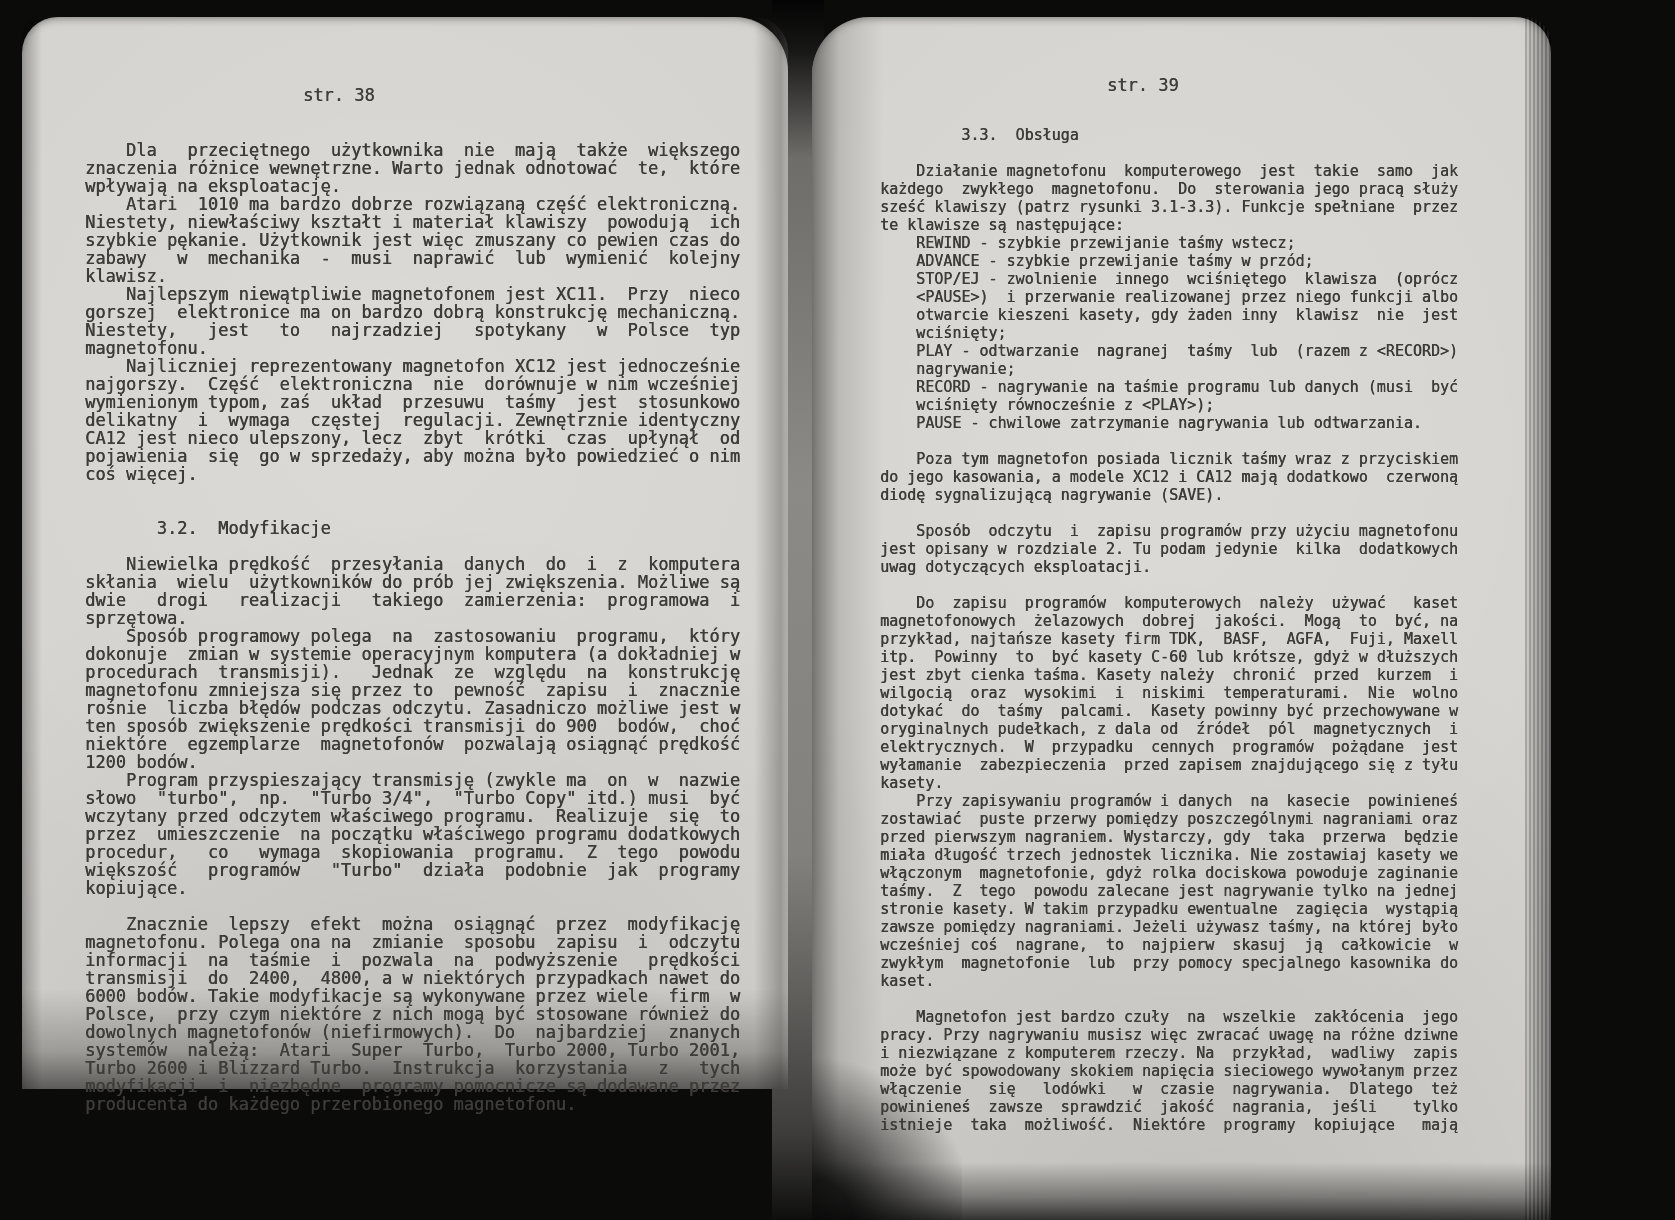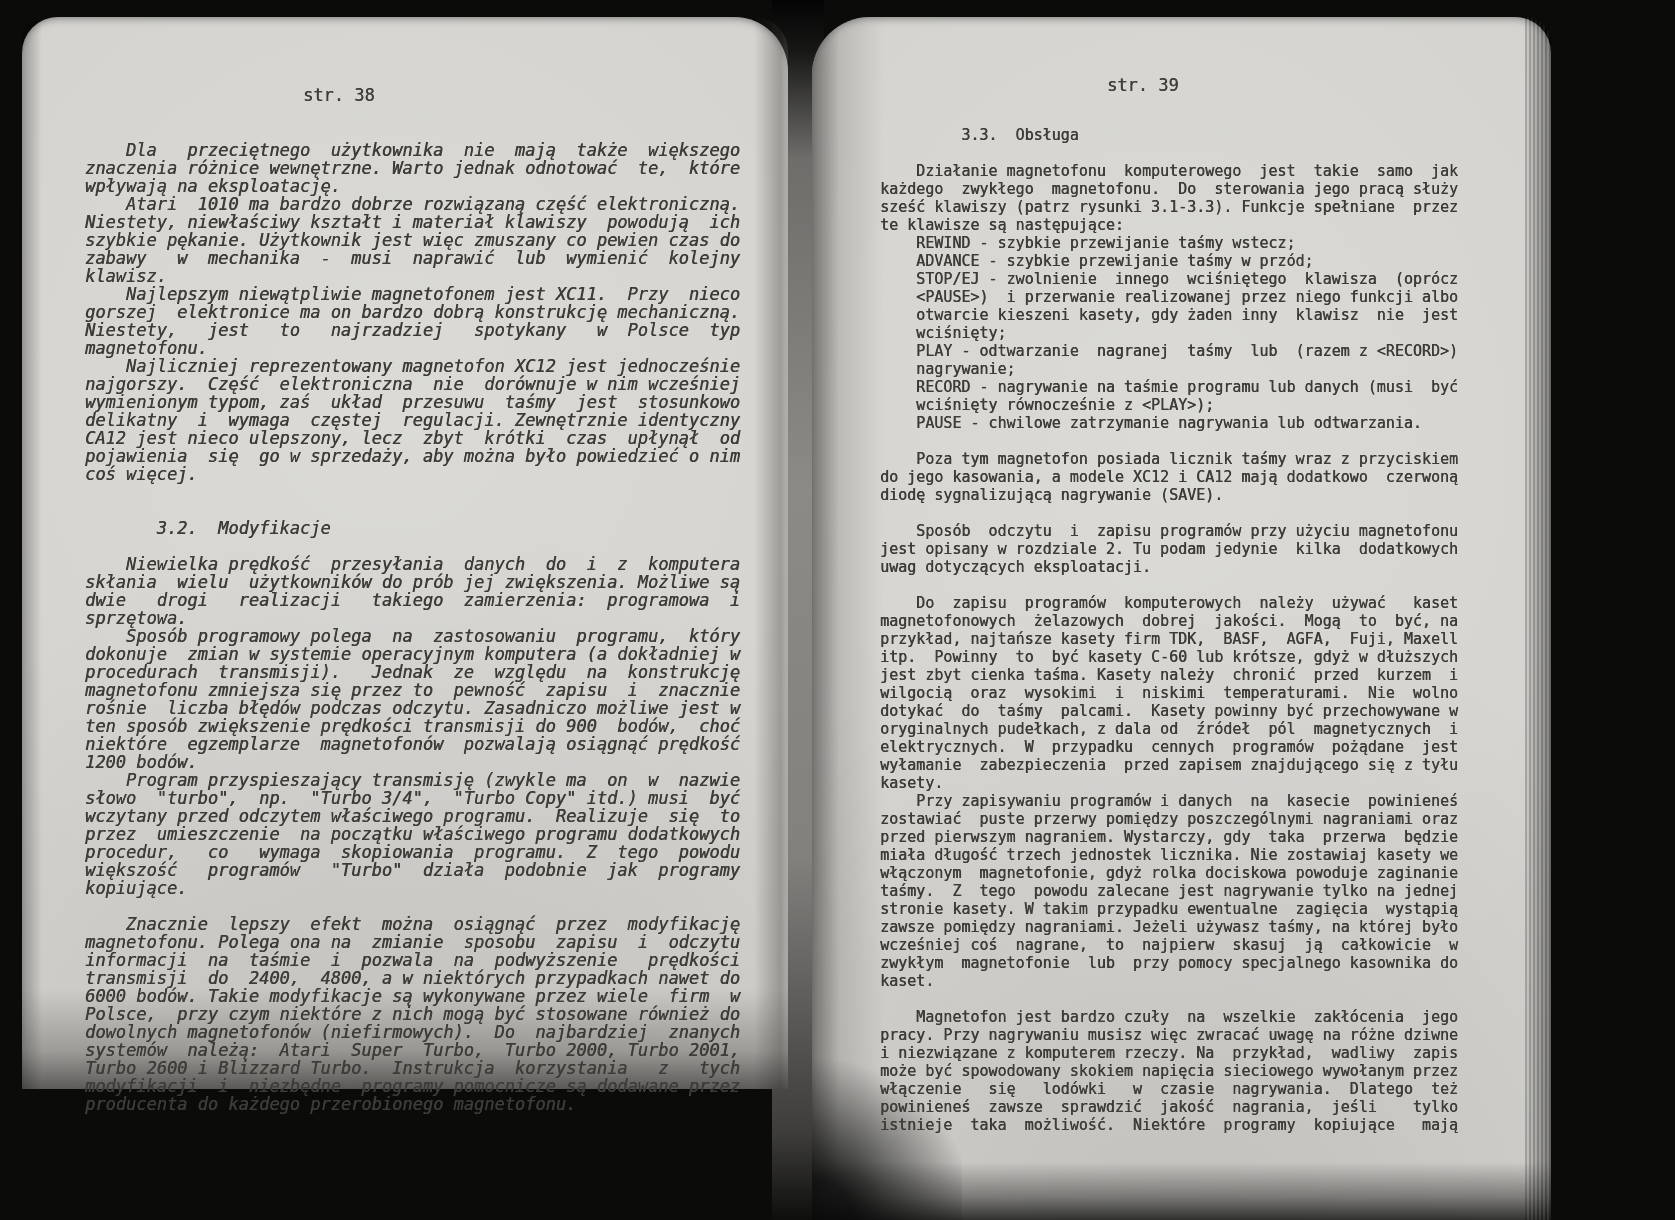--- a/index.html
+++ b/index.html
@@ -67,21 +67,21 @@
 
 <div id="canvas">
 
   <div class="gutter"></div>
 
   <div class="page page-left">
     <div class="shade lp-left-shade"></div>
     <div class="shade lp-right-shade"></div>
     <div class="shade lp-bottom-shade"></div>
     <div class="pagenum" style="left:281px;top:69px;">str. 38</div>
-    <pre class="pagetext" style="left:63px;top:124px;font-style:italic;">    Dla   przeciętnego  użytkownika  nie  mają  także  większego
+    <pre class="pagetext" style="left:63px;top:124px;">    Dla   przeciętnego  użytkownika  nie  mają  także  większego
 znaczenia różnice wewnętrzne. Warto jednak odnotować  te,  które
 wpływają na eksploatację.
     Atari  1010 ma bardzo dobrze rozwiązaną część elektroniczną.
 Niestety, niewłaściwy kształt i materiał klawiszy  powodują  ich
 szybkie pękanie. Użytkownik jest więc zmuszany co pewien czas do
 zabawy   w  mechanika  -  musi  naprawić  lub  wymienić  kolejny
 klawisz.
     Najlepszym niewątpliwie magnetofonem jest XC11.  Przy  nieco
 gorszej  elektronice ma on bardzo dobrą konstrukcję mechaniczną.
 Niestety,   jest   to   najrzadziej   spotykany   w  Polsce  typ

